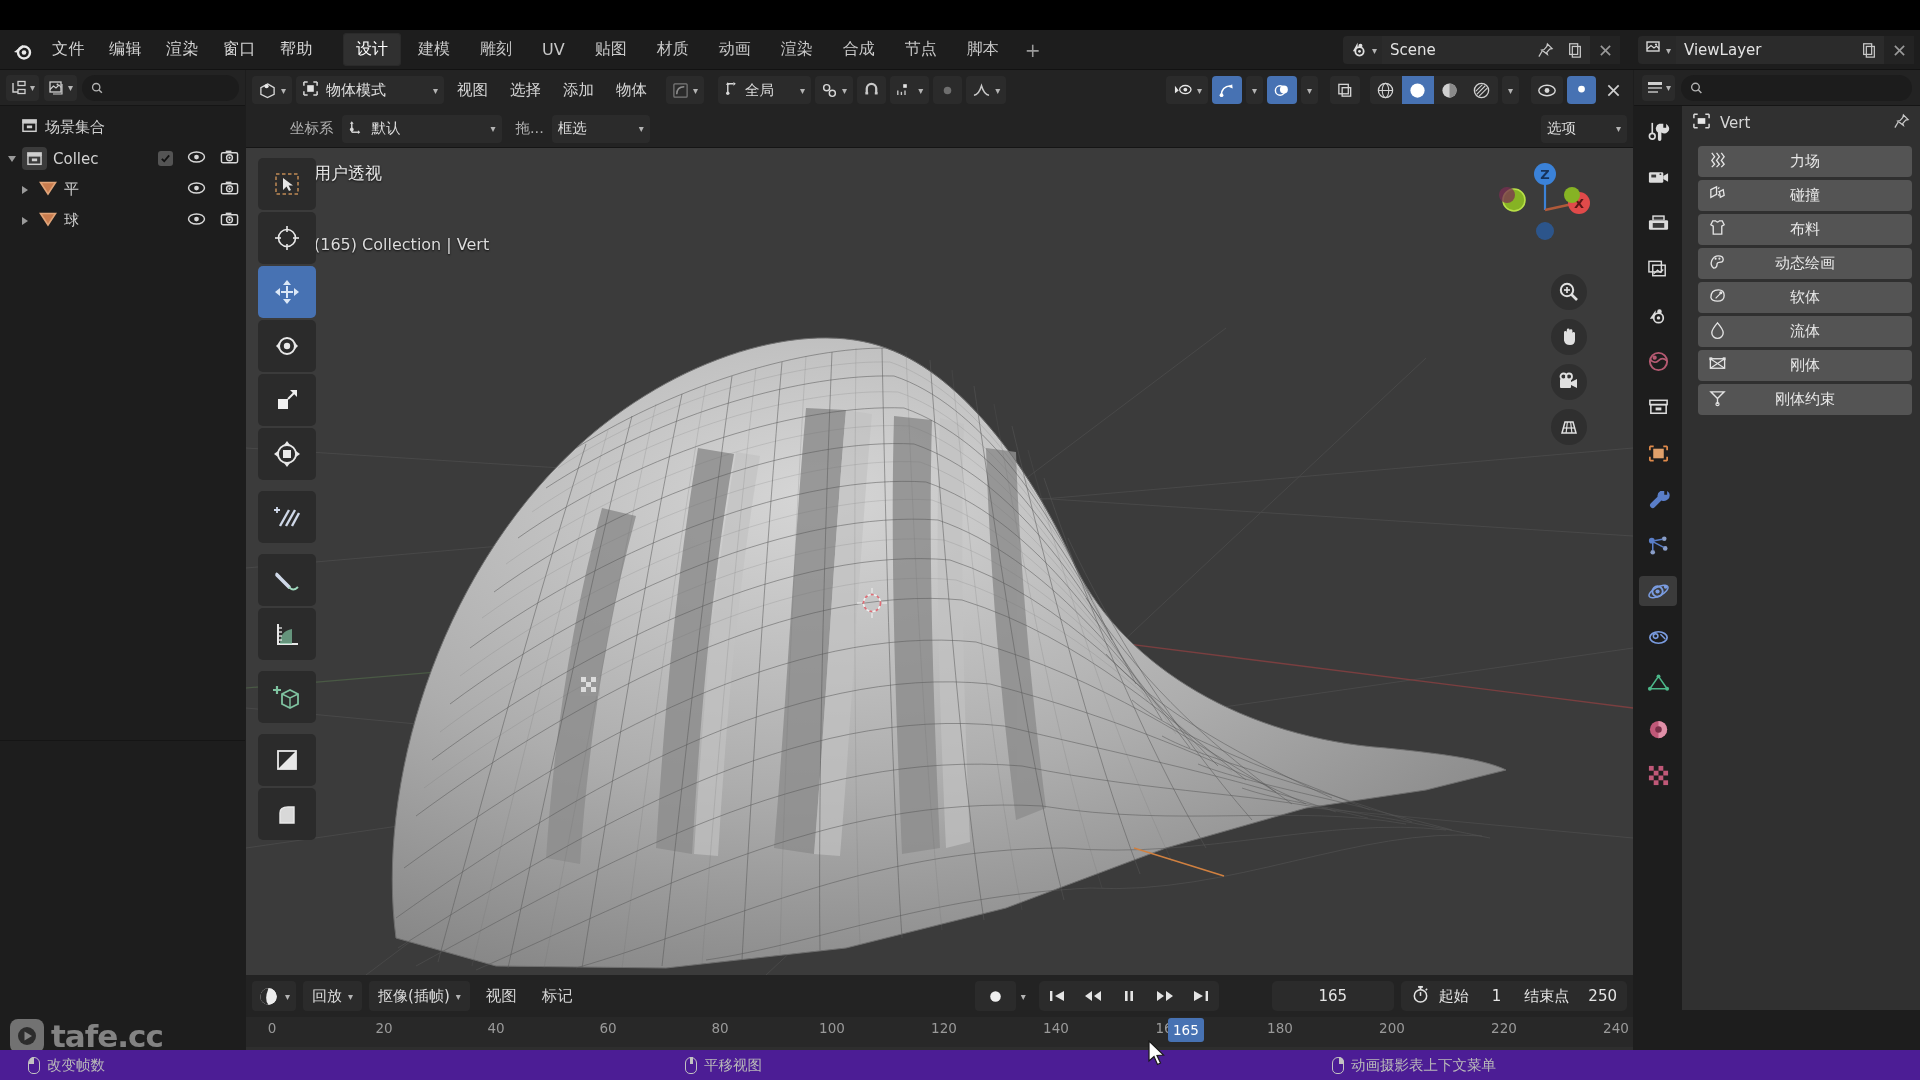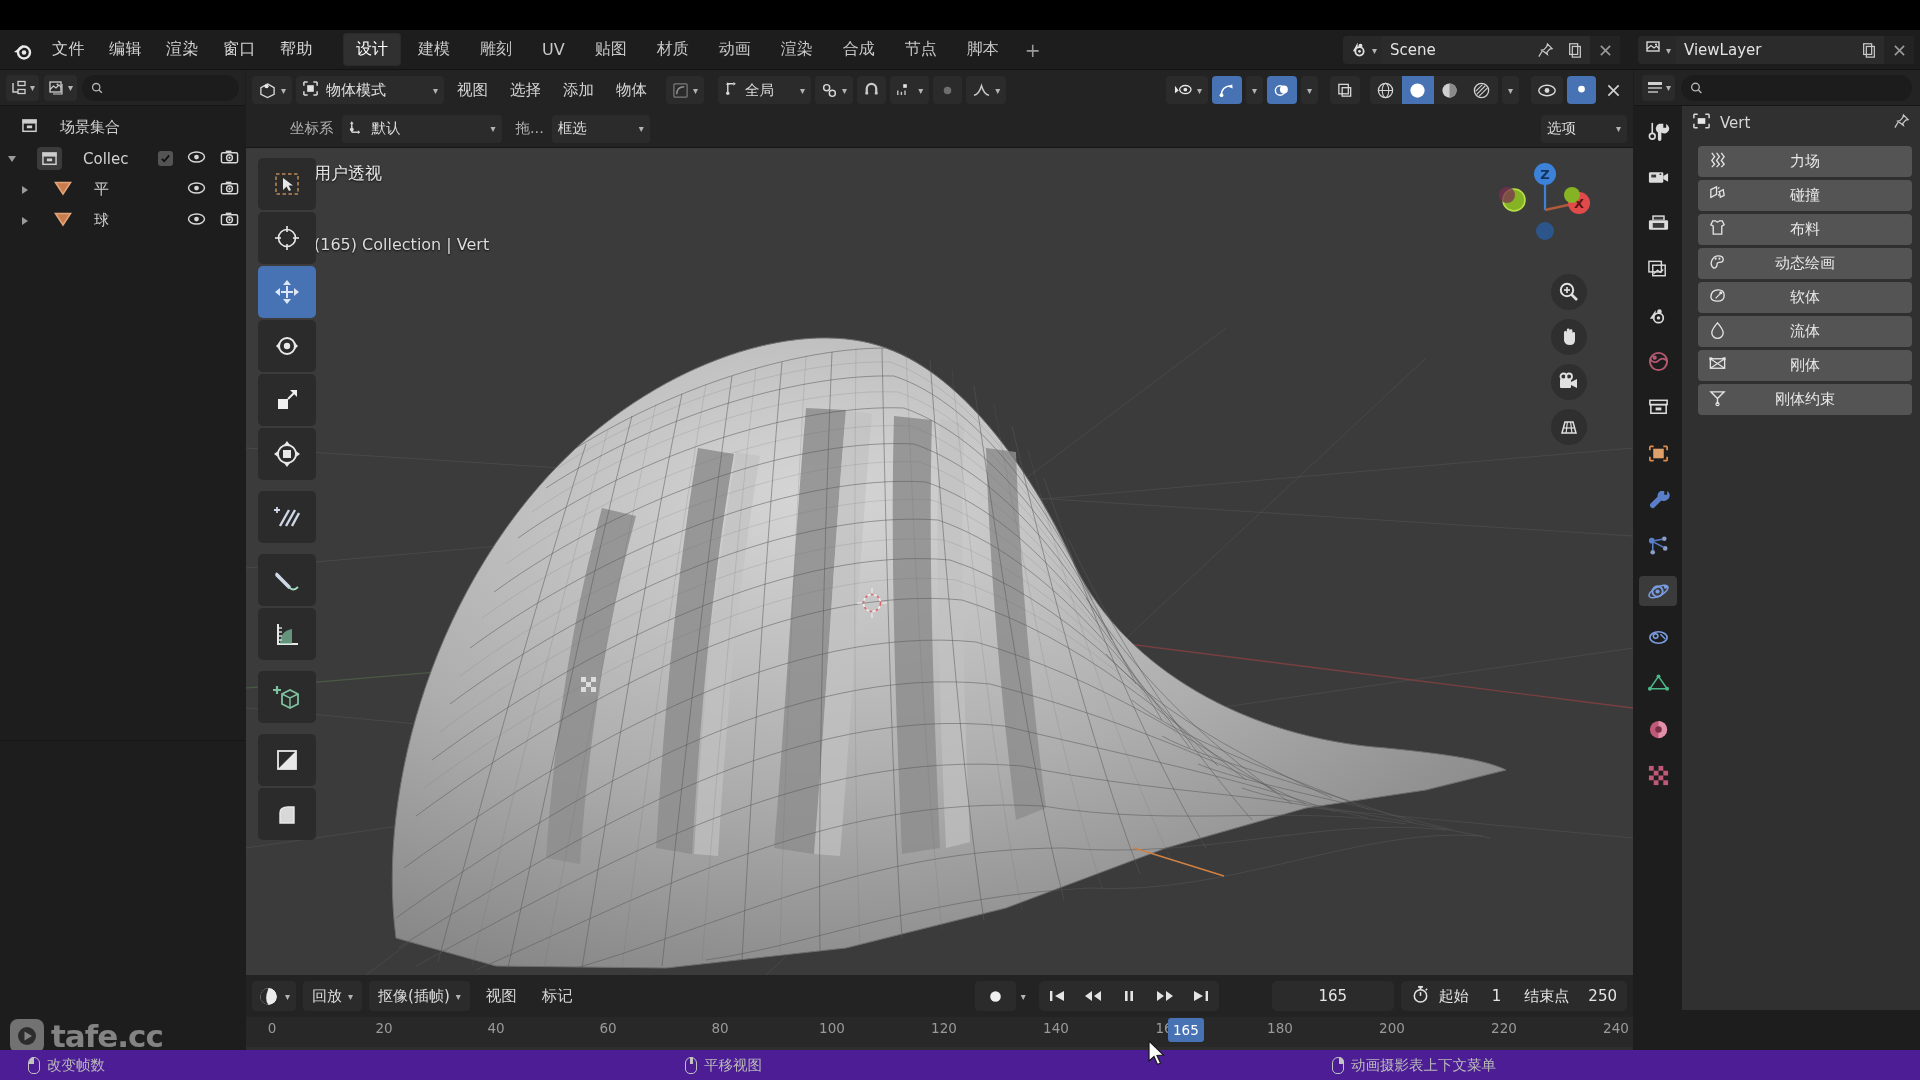--- a/index.html
+++ b/index.html
@@ -57,21 +57,21 @@
   
   .outliner { position:absolute; left:0; top:0; width:245px; height:670px; background:#1d1d1d; }
   .outliner-hdr {
     height:36px; background:#232323; display:flex; align-items:center; gap:5px; padding:0 6px;
     border-bottom:1px solid #151515;
   }
   .ohdr-btn { background:#2b2b2b; border-radius:4px; height:26px; display:flex; align-items:center; padding:0 4px; gap:2px;}
   .osearch { flex:1; background:#1c1c1c; border-radius:13px; height:26px; display:flex; align-items:center; padding:0 9px; gap:6px;}
   .osearch input { background:transparent; border:none; outline:none; color:#c0c0c0; font-size:13px; width:100%; font-family:inherit;}
   .otree { padding:6px 0 0 0; }
-  .orow { height:31px; display:flex; align-items:center; font-size:15px; color:#d2d2d2; padding-left:8px; gap:21px; position:relative;}
+  .orow { height:31px; display:flex; align-items:center; font-size:15px; color:#d2d2d2; padding-left:8px; gap:6px; position:relative;}
   .orow .disc { position:absolute; right:6px; display:flex; gap:14px; align-items:center; }
   .tri { width:0;height:0;border-left:6px solid #9a9a9a;border-top:4px solid transparent;border-bottom:4px solid transparent; }
   .tri-down { width:0;height:0;border-top:6px solid #9a9a9a;border-left:4px solid transparent;border-right:4px solid transparent;}
   .chk { width:15px;height:15px;background:#545454;border-radius:3px;display:flex;align-items:center;justify-content:center;}
   .indent1 { padding-left:22px; }
   .coll-hl { background:#3b3b3b; border-radius:4px; }
 
   
   .leftblank { position:absolute; left:0; top:670px; width:245px; height:270px; background:#1d1d1d; border-top:1px solid #151515;}
 

